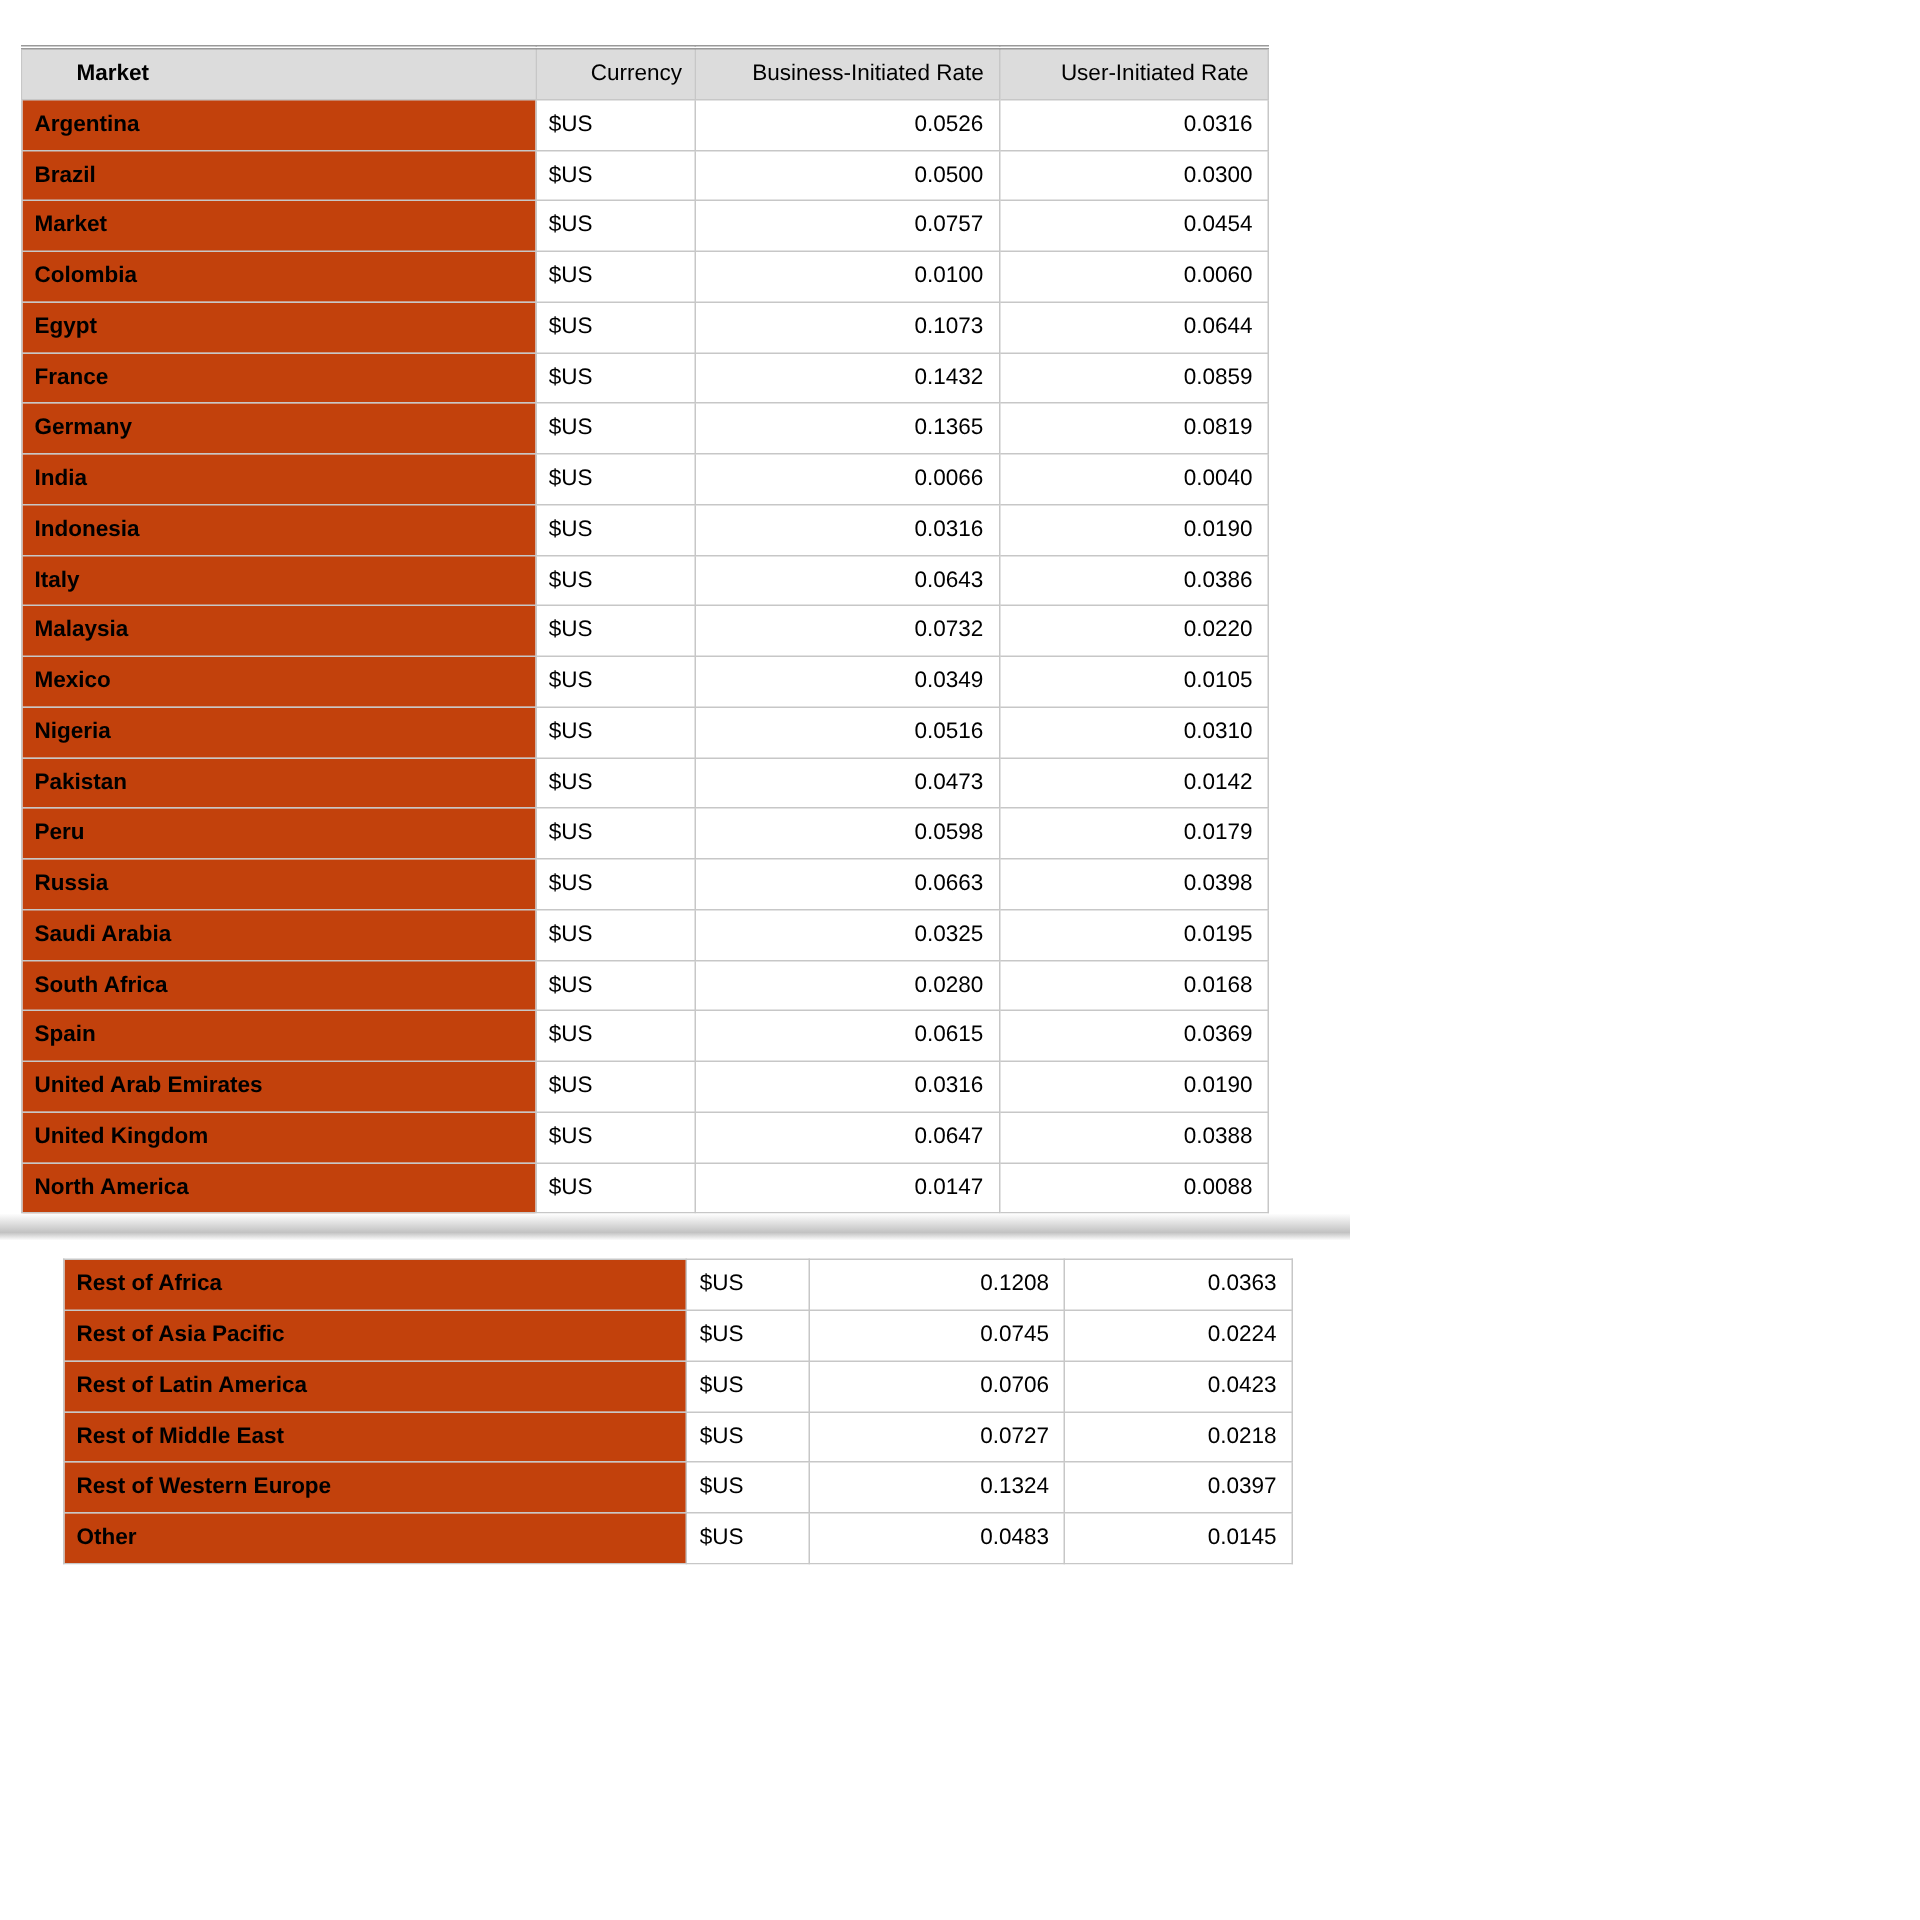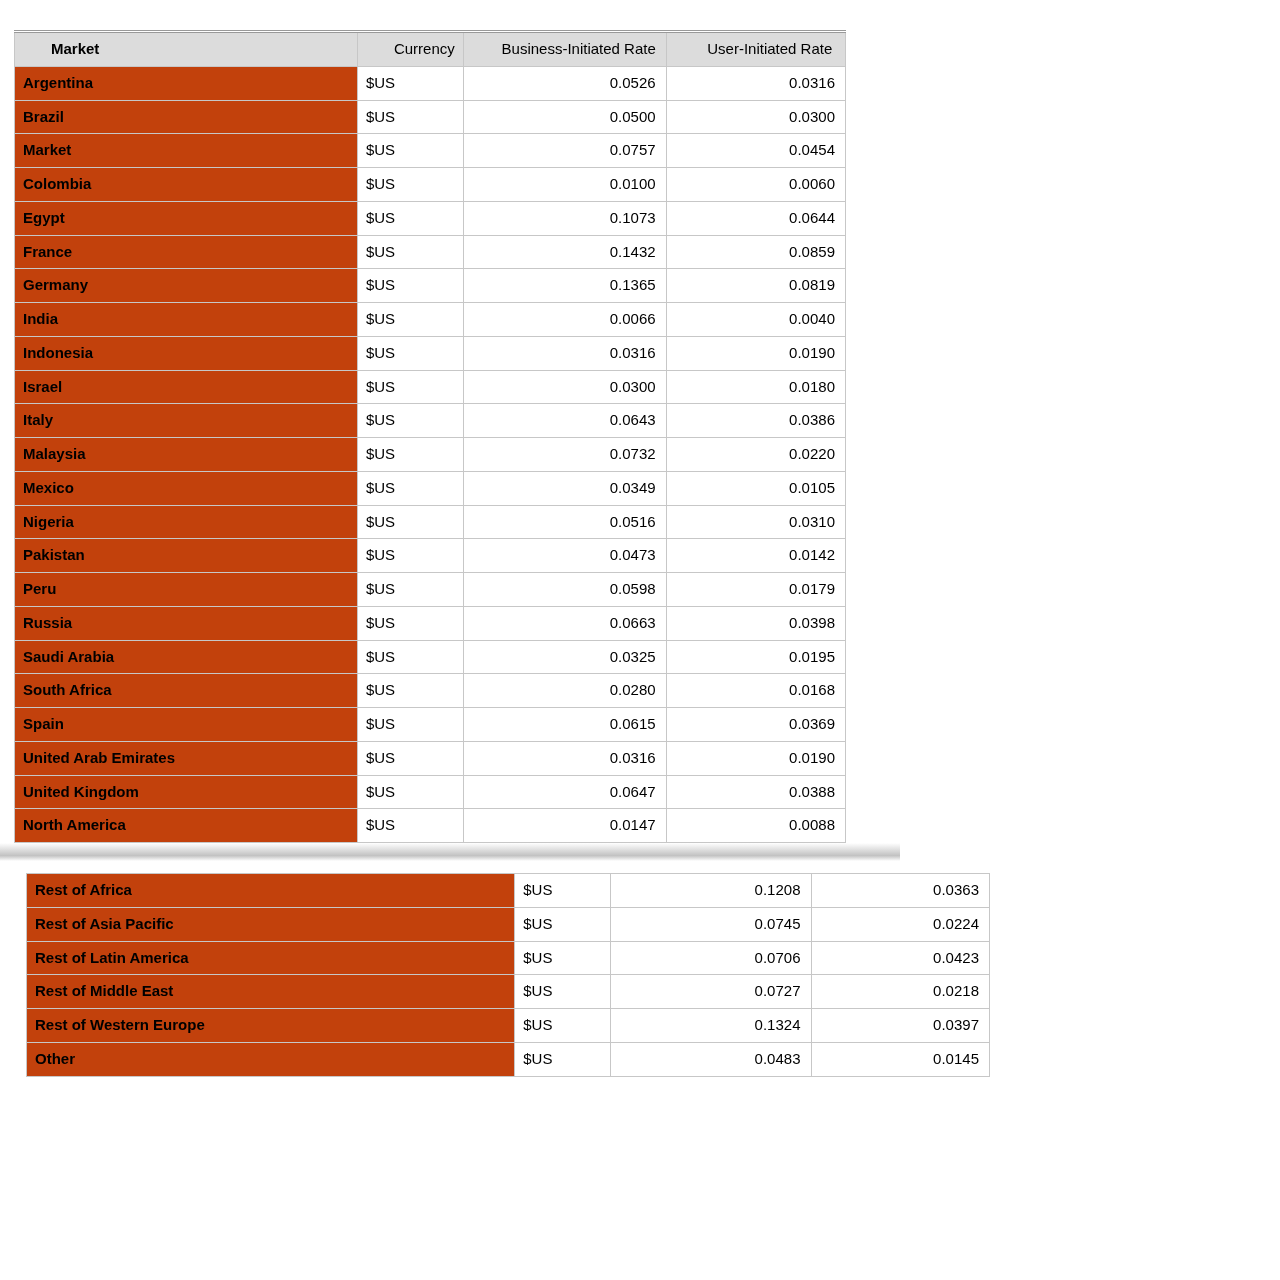--- a/index.html
+++ b/index.html
@@ -58,22 +58,22 @@
   
   .divider {
     width: 900px;
     height: 18px;
     margin: 0 0 12px -14px;
     background: linear-gradient(to bottom, #ffffff 0%, #cfcfcf 55%, #c2c2c2 70%, #ffffff 100%);
   }
 
   table.pricing.second {
     border-top: none;
-    margin-left: 12px;
-    width: 964px;
+    margin-left: 28px;
+    width: 820px;
   }
   table.pricing.second td.market {
     width: 418px;
   }
 </style>
 </head>
 <body>
 
 <div class="page">
 
@@ -135,26 +135,20 @@
           <td class="num col-biz">0.0066</td>
           <td class="num col-user">0.0040</td>
         </tr>
         <tr>
           <td class="market">Indonesia</td>
           <td class="currency">$US</td>
           <td class="num col-biz">0.0316</td>
           <td class="num col-user">0.0190</td>
         </tr>
         <tr>
-          <td class="market">Israel</td>
-          <td class="currency">$US</td>
-          <td class="num col-biz">0.0300</td>
-          <td class="num col-user">0.0180</td>
-        </tr>
-        <tr>
           <td class="market">Italy</td>
           <td class="currency">$US</td>
           <td class="num col-biz">0.0643</td>
           <td class="num col-user">0.0386</td>
         </tr>
         <tr>
           <td class="market">Malaysia</td>
           <td class="currency">$US</td>
           <td class="num col-biz">0.0732</td>
           <td class="num col-user">0.0220</td>

